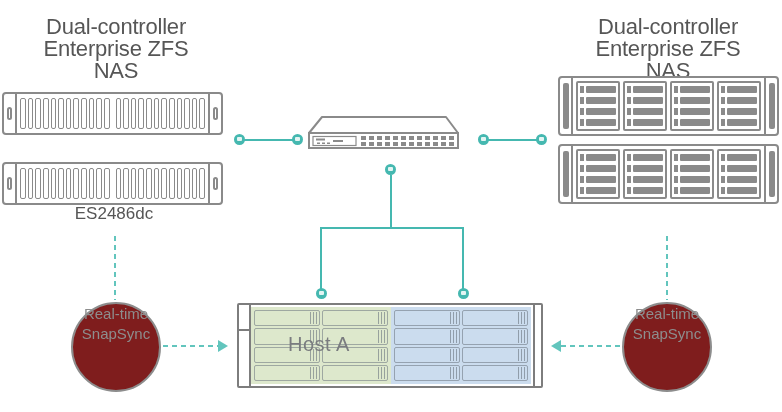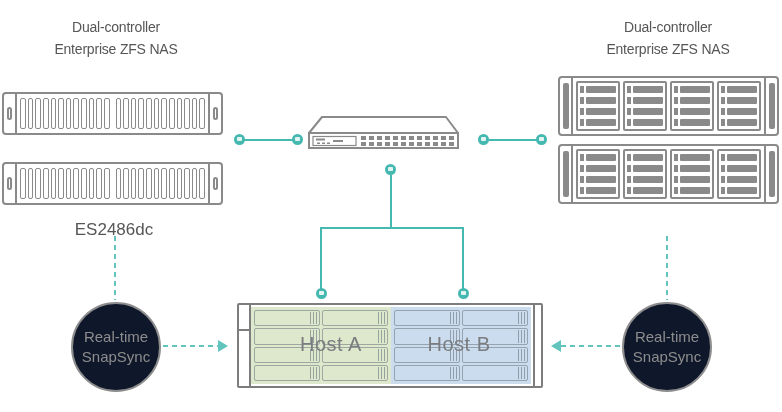--- a/index.html
+++ b/index.html
@@ -4,21 +4,21 @@
 <style>
   :root{
     --teal:#45b8b0; --teal-dash:#62c5bd; --device-gray:#8a8a8a;
     --text-gray:#565656; --host-text:#7a7c7f;
     --host-a-fill:#dde8cc; --host-b-fill:#cbdcee;
   }
   *{box-sizing:border-box;margin:0;padding:0;font-family:"Liberation Sans",sans-serif;}
   body{background:#fff;}
   .canvas{position:relative;width:782px;height:412px;background:#fff;overflow:hidden;}
 
-  .nas-title{position:absolute;text-align:center;font-size:14px;line-height:22px;color:var(--text-gray);letter-spacing:-0.2px;}
+  .nas-title{position:absolute;text-align:center;font-size:22px;line-height:22px;color:var(--text-gray);letter-spacing:-0.2px;}
   .model{position:absolute;text-align:center;font-size:17px;color:var(--text-gray);}
   .sw-title{position:absolute;text-align:center;font-size:17px;color:var(--text-gray);}
 
   .chassis{position:absolute;border:2px solid var(--device-gray);border-radius:4px;background:#fff;display:flex;}
   .ear{flex:0 0 13px;display:flex;align-items:center;justify-content:center;}
   .ear.l{border-right:2px solid var(--device-gray);}
   .ear.r{border-left:2px solid var(--device-gray);}
   .ear-oval{width:5px;height:13px;border:2px solid var(--device-gray);border-radius:4px;}
   .ear-bar{width:6px;height:calc(100% - 10px);background:var(--device-gray);border-radius:2px;}
   .vslot-area{flex:1;display:flex;gap:6px;padding:4px 3px;}
@@ -31,21 +31,21 @@
   .tbar{flex:1;height:72%;background:var(--device-gray);border-radius:1px;}
 
   .tline{position:absolute;background:var(--teal);}
   .dline-h{position:absolute;height:2px;background:repeating-linear-gradient(90deg,var(--teal-dash) 0 5px,transparent 5px 9px);}
   .dline-v{position:absolute;width:2px;background:repeating-linear-gradient(180deg,var(--teal-dash) 0 5px,transparent 5px 9px);}
   .node{position:absolute;width:11px;height:11px;border-radius:50%;background:var(--teal);}
   .node::after{content:"";position:absolute;left:3px;top:3px;width:5px;height:4px;background:rgba(255,255,255,.85);border-radius:1px;}
   .arrow-r{position:absolute;width:0;height:0;border-top:6px solid transparent;border-bottom:6px solid transparent;border-left:10px solid var(--teal-dash);}
   .arrow-l{position:absolute;width:0;height:0;border-top:6px solid transparent;border-bottom:6px solid transparent;border-right:10px solid var(--teal-dash);}
 
-  .sync-circle{position:absolute;width:90px;height:90px;border:2px solid #8d8d8d;border-radius:50%;display:flex;flex-direction:column;align-items:center;justify-content:center;font-size:15px;line-height:20px;color:#8d8d8d;background:#0f172a;}
+  .sync-circle{position:absolute;width:90px;height:90px;border:2px solid #8d8d8d;border-radius:50%;display:flex;flex-direction:column;align-items:center;font-size:15px;line-height:20px;color:#8d8d8d;background:#7f1d1d;}
 
   .host-chassis{position:absolute;left:237px;top:303px;width:306px;height:85px;border:2px solid #7d7d7d;border-radius:2px;background:#fff;}
   .host-ear-l{position:absolute;left:0;top:0;bottom:0;width:12px;border-right:2px solid #7d7d7d;}
   .host-ear-l .notch{position:absolute;left:0;top:24px;width:12px;height:2px;background:#7d7d7d;}
   .host-ear-r{position:absolute;right:0;top:0;bottom:0;width:8px;border-left:2px solid #7d7d7d;}
   .host-half{position:absolute;top:2px;height:77px;width:140px;display:grid;grid-template-columns:1fr 1fr;grid-auto-rows:1fr;gap:2px;padding:3px;}
   .host-half.a{left:12px;background:var(--host-a-fill);}
   .host-half.b{left:152px;background:var(--host-b-fill);}
   .htray{border:1px solid rgba(105,115,125,.55);border-radius:2px;position:relative;}
   .htray::after{content:"";position:absolute;right:2px;top:1px;bottom:1px;width:7px;background:repeating-linear-gradient(90deg,rgba(105,115,125,.6) 0 1px,transparent 1px 3px);}
@@ -129,21 +129,21 @@
           <div class="vslot"></div>
           <div class="vslot"></div>
           <div class="vslot"></div>
           <div class="vslot"></div>
         </div>
       </div>
       <div class="ear r">
         <div class="ear-oval"></div>
       </div>
     </div>
-  <div class="model" style="left:24px;top:220px;width:180px;">ES2486dc</div>
+  <div class="model" style="left:24px;top:204px;width:180px;">ES2486dc</div>
 
   <div class="nas-title" style="left:573px;top:16px;width:190px;">
     <div>Dual-controller</div>
     <div>Enterprise ZFS NAS</div>
   </div>
   <div class="chassis" style="left:558px;top:76px;width:221px;height:60px;">
       <div class="ear l">
         <div class="ear-bar"></div>
       </div>
       <div class="col-area">
@@ -394,16 +394,15 @@
         <div class="htray"></div>
         <div class="htray"></div>
         <div class="htray"></div>
         <div class="htray"></div>
         <div class="htray"></div>
         <div class="htray"></div>
         <div class="htray"></div>
       </div>
     <div class="host-ear-r"></div>
   </div>
-  <div class="host-label" style="left:261px;">Host A</div>
-  <div class="host-label" style="left:389px;">Host B</div>
+  <div class="host-label" style="left:249px;">Host A</div>
 
 </div>
 
 </body></html>

